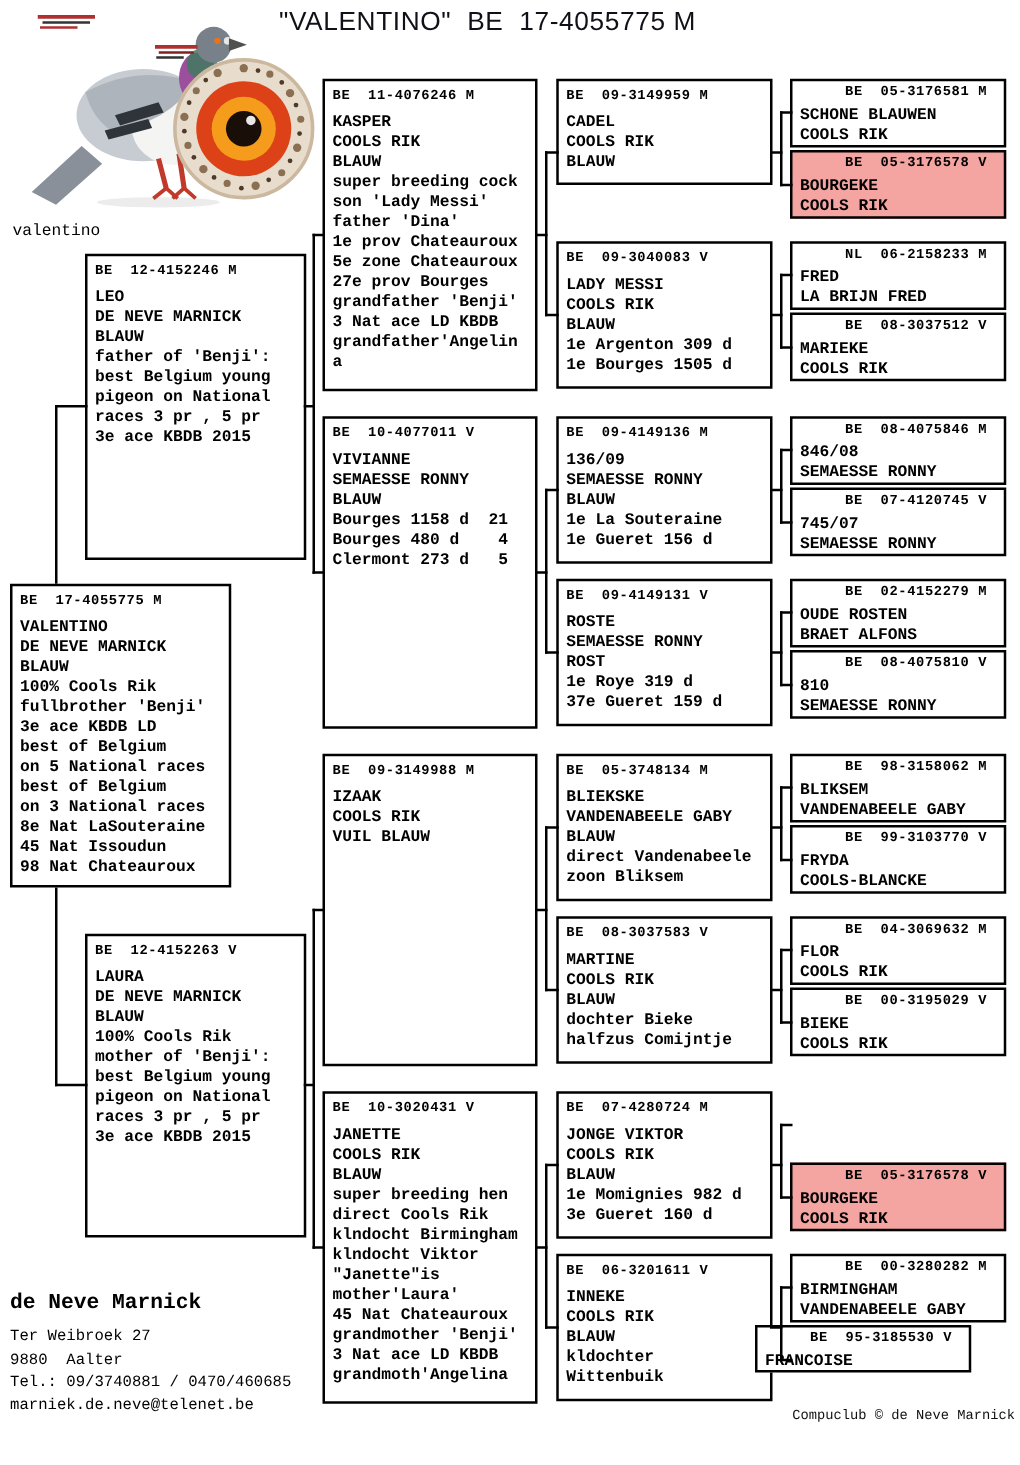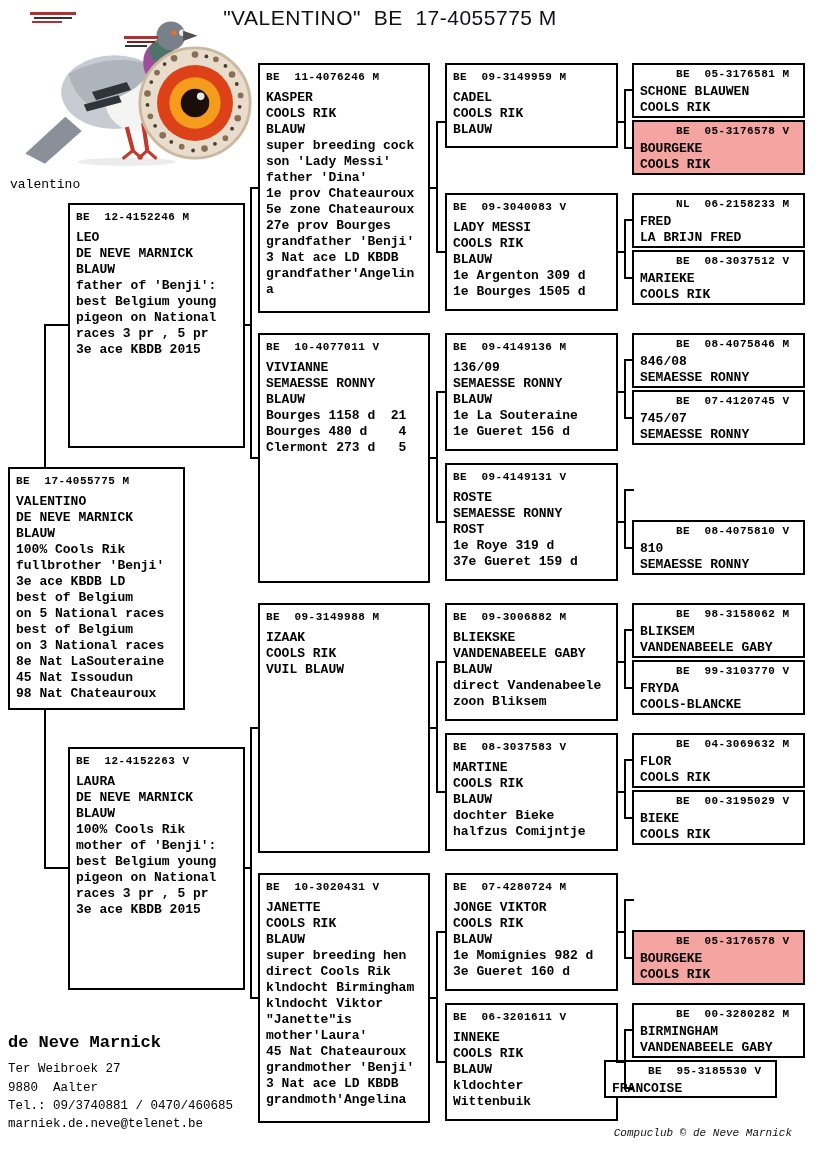--- a/index.html
+++ b/index.html
@@ -12,21 +12,21 @@
        padding:4px 6px;overflow:hidden;}
   .box .ring{font-weight:bold;font-size:11px;line-height:16px;letter-spacing:.5px;
              white-space:pre;margin-bottom:5px;}
   .box .body{font-size:13px;line-height:16px;white-space:pre;font-weight:bold;}
   .box.sm{padding:2px 6px;}
   .box.sm .ring{margin-bottom:2px;line-height:15px;padding-left:36px;}
   .conn{position:absolute;background:#000;}
   .lbl{position:absolute;font-size:13px;white-space:pre;}
   #owner-name{position:absolute;left:8px;top:1033px;font-weight:bold;font-size:17px;}
   .addr{position:absolute;left:8px;font-size:12.5px;white-space:pre;}
-  #credit{position:absolute;right:24px;top:1127px;font-size:11px;font-style:italic;
+  #credit{position:absolute;right:4px;top:1127px;font-size:11px;
           white-space:pre;color:#111;}
   .photo{position:absolute;}
 </style>
 </head>
 <body>
 
 <div id="page">
 
   <div id="title">"VALENTINO"  BE  17-4055775 M</div>
 
@@ -212,21 +212,21 @@
   </div>
   <div class="box" style="left:445px;top:463px;width:173px;height:118px">
     <div class="ring">BE  09-4149131 V</div>
     <div class="body">ROSTE
 SEMAESSE RONNY
 ROST
 1e Roye 319 d
 37e Gueret 159 d</div>
   </div>
   <div class="box" style="left:445px;top:603px;width:173px;height:118px">
-    <div class="ring">BE  09-3006882 M</div>
+    <div class="ring">BE  05-3748134 M</div>
     <div class="body">BLIEKSKE
 VANDENABEELE GABY
 BLAUW
 direct Vandenabeele
 zoon Bliksem</div>
   </div>
   <div class="box" style="left:445px;top:733px;width:173px;height:118px">
     <div class="ring">BE  08-3037583 V</div>
     <div class="body">MARTINE
 COOLS RIK
@@ -273,20 +273,25 @@
   </div>
   <div class="box sm" style="left:632px;top:333px;width:173px;height:55px">
     <div class="ring">BE  08-4075846 M</div>
     <div class="body">846/08
 SEMAESSE RONNY</div>
   </div>
   <div class="box sm" style="left:632px;top:390px;width:173px;height:55px">
     <div class="ring">BE  07-4120745 V</div>
     <div class="body">745/07
 SEMAESSE RONNY</div>
+  </div>
+  <div class="box sm" style="left:632px;top:463px;width:173px;height:55px">
+    <div class="ring">BE  02-4152279 M</div>
+    <div class="body">OUDE ROSTEN
+BRAET ALFONS</div>
   </div>
   <div class="box sm" style="left:632px;top:520px;width:173px;height:55px">
     <div class="ring">BE  08-4075810 V</div>
     <div class="body">810
 SEMAESSE RONNY</div>
   </div>
   <div class="box sm" style="left:632px;top:603px;width:173px;height:55px">
     <div class="ring">BE  98-3158062 M</div>
     <div class="body">BLIKSEM
 VANDENABEELE GABY</div>

